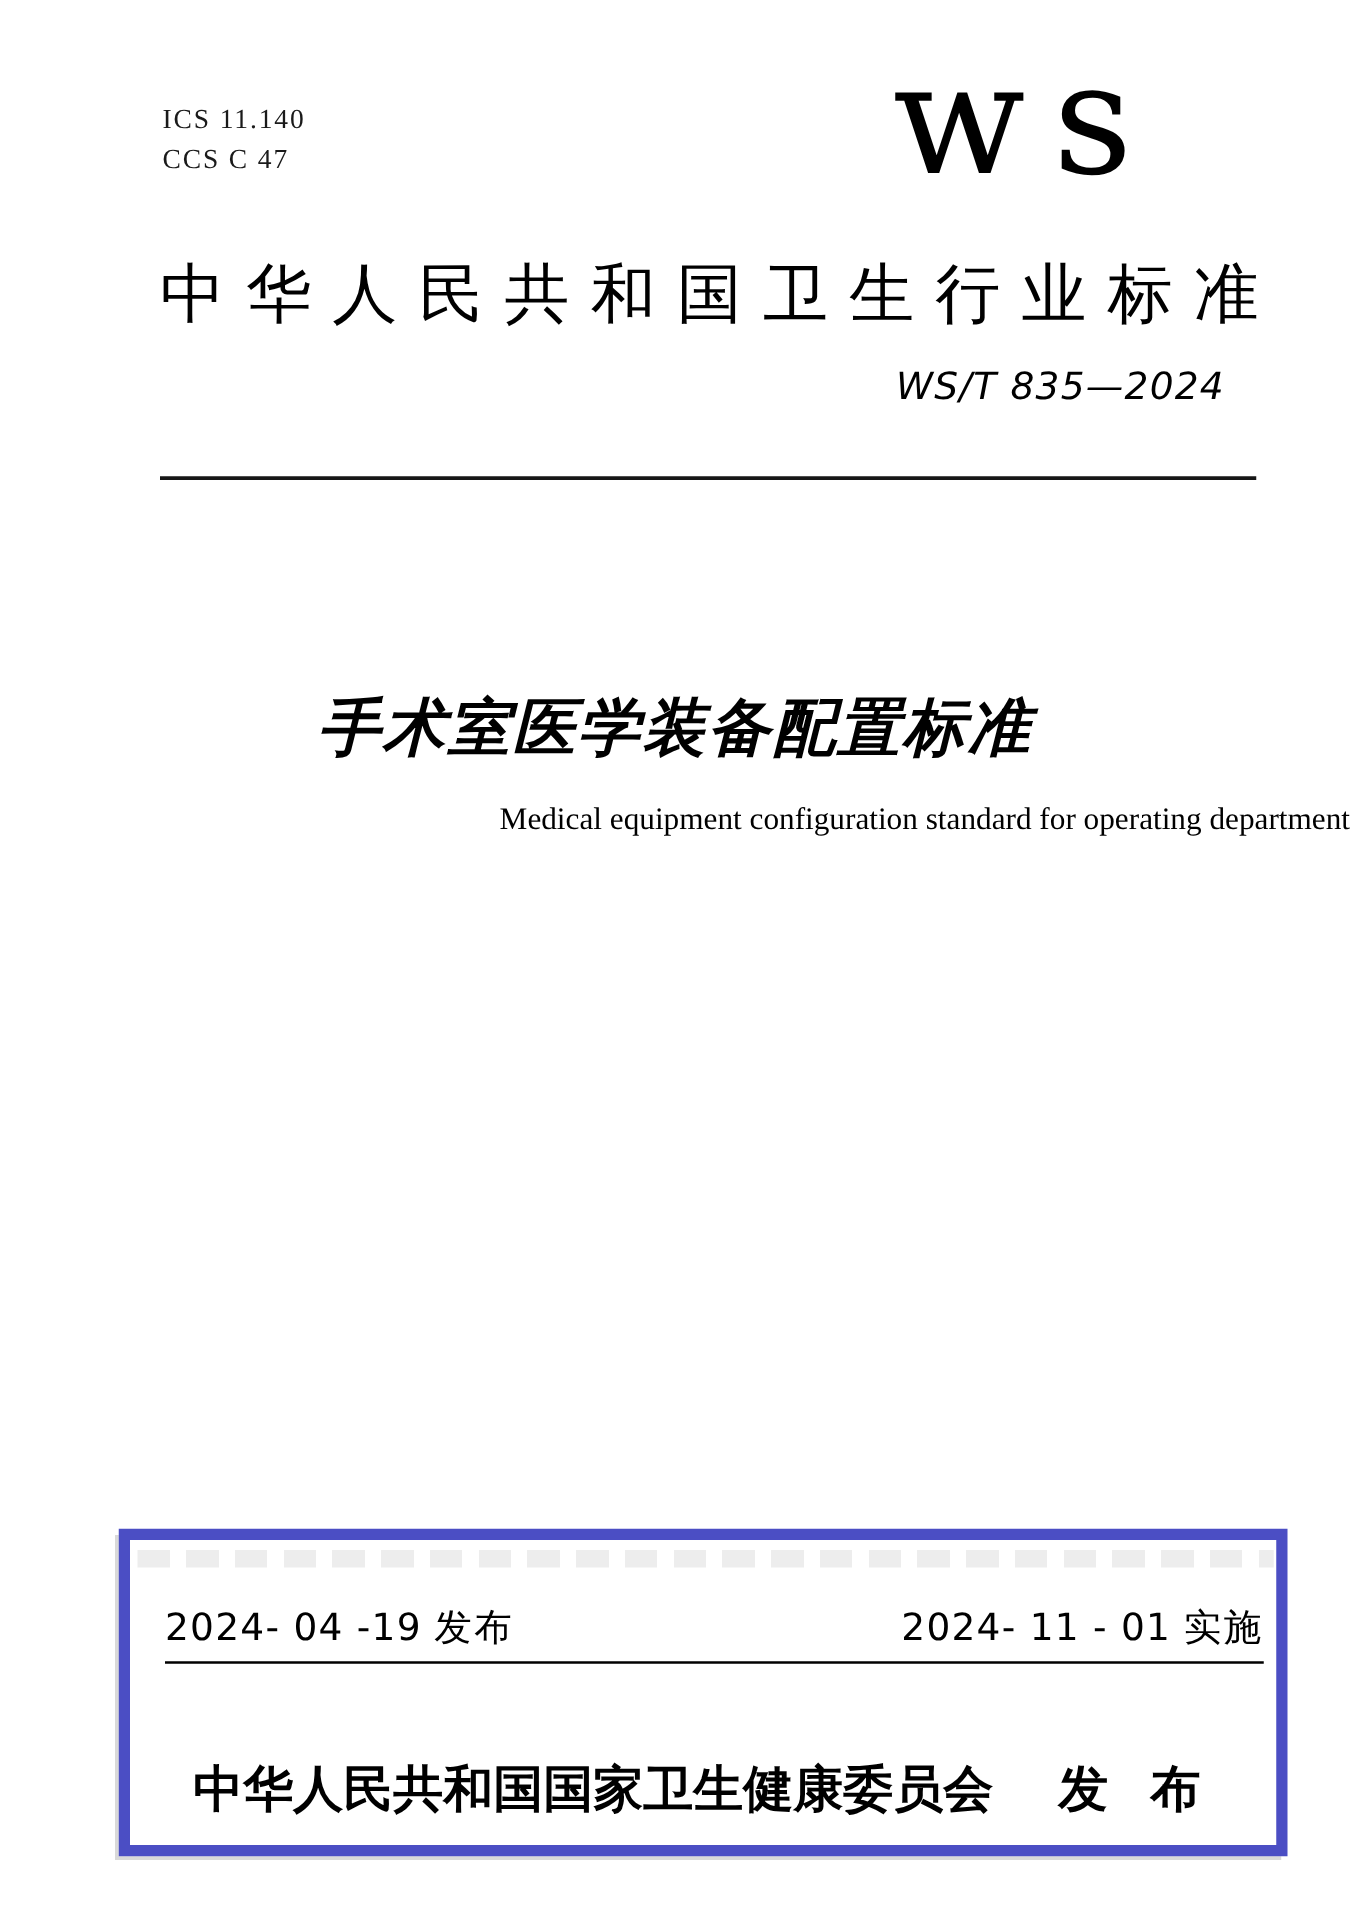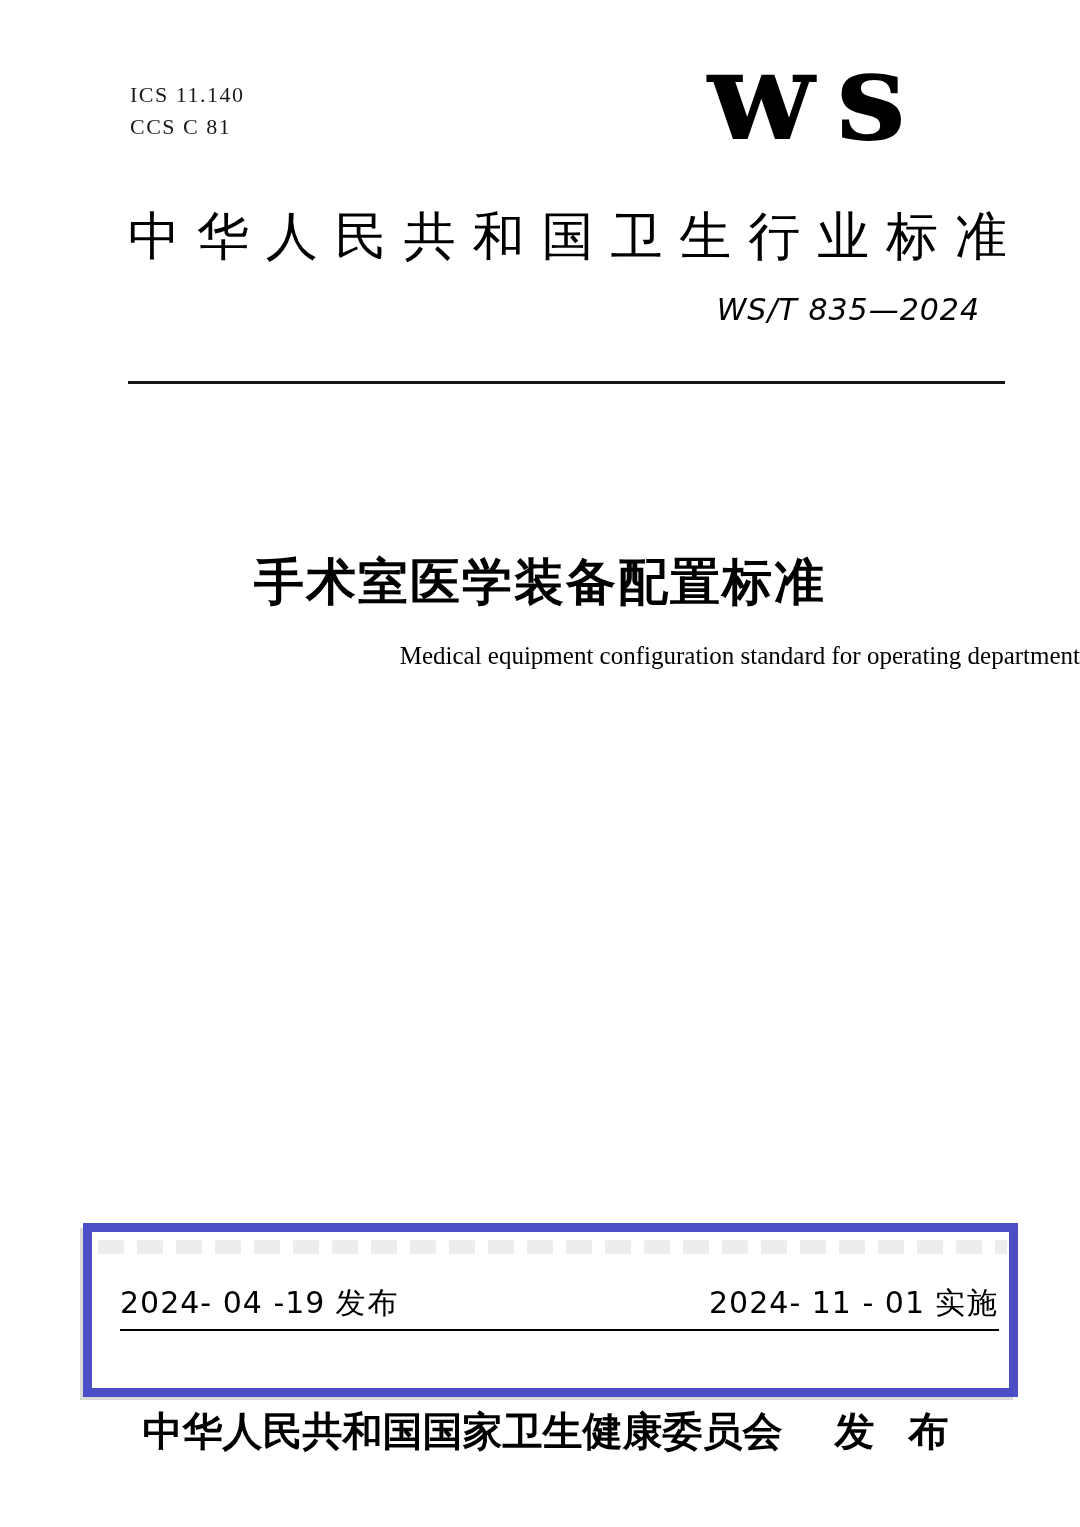--- a/index.html
+++ b/index.html
@@ -14,21 +14,21 @@
   
   .codes{
     position:absolute;left:130px;top:48px;
     font-family:"Liberation Serif","DejaVu Serif",serif;
     font-size:22px;line-height:32px;letter-spacing:1.5px;color:#1a1a1a;margin-top:31px;
   }
   
   .ws-logo{
     position:absolute;top:34px;right:152px;
     font-family:"DejaVu Serif","Liberation Serif",serif;
-    font-weight:bold;font-size:124px;line-height:1;
+    font-weight:normal;font-size:124px;line-height:1;
     letter-spacing:22px;color:#000;
   }
   
   .std-heading{
     position:absolute;left:128px;top:207px;width:879px;
     font-size:52px;line-height:1.15;font-weight:400;
     text-align:justify;text-align-last:justify;
     color:#000;
   }
   .doc-number{
@@ -36,31 +36,32 @@
     font-size:30px;letter-spacing:1px;color:#000;font-style:italic;
   }
   .rule{
     position:absolute;left:128px;top:381px;width:877px;height:3px;
     background:#161616;
   }
   .title-zh{
     position:absolute;left:0;top:549px;width:100%;
     text-align:center;font-size:50px;font-weight:bold;letter-spacing:2px;
     color:#000;
+    font-style:italic;
   }
   .title-en{
     position:absolute;left:0;top:642px;width:100%;
     text-align:right;
     font-family:"Liberation Serif","DejaVu Serif",serif;
     font-size:25px;color:#000;
   }
   
   .pub-box{
-    position:absolute;left:83px;top:1223px;
-    width:935px;height:174px;box-sizing:border-box;
+    position:absolute;left:95px;top:1223px;
+    width:935px;height:262px;box-sizing:border-box;
     border:9px solid #4b4ec4;
     background:#fff;
     box-shadow:-4px 4px 0 -1px #d9d9d9;
   }
   .wm-strip{
     position:absolute;left:6px;right:2px;top:8px;height:14px;
     background:repeating-linear-gradient(to right,
       #ededed 0px,#ededed 26px,#ffffff 26px,#ffffff 39px);
   }
   .dates-row{
@@ -80,21 +81,21 @@
   }
   .issue-label{letter-spacing:10px;margin-top:20px;}
 </style>
 </head>
 <body>
 
 <div class="page">
 
   <div class="codes">
     <div>ICS 11.140</div>
-    <div>CCS C 81</div>
+    <div>CCS C 47</div>
   </div>
 
   <div class="ws-logo">ws</div>
 
   <div class="std-heading">中华人民共和国卫生行业标准</div>
 
   <div class="doc-number">WS/T 835—2024</div>
 
   <div class="rule"></div>
 

